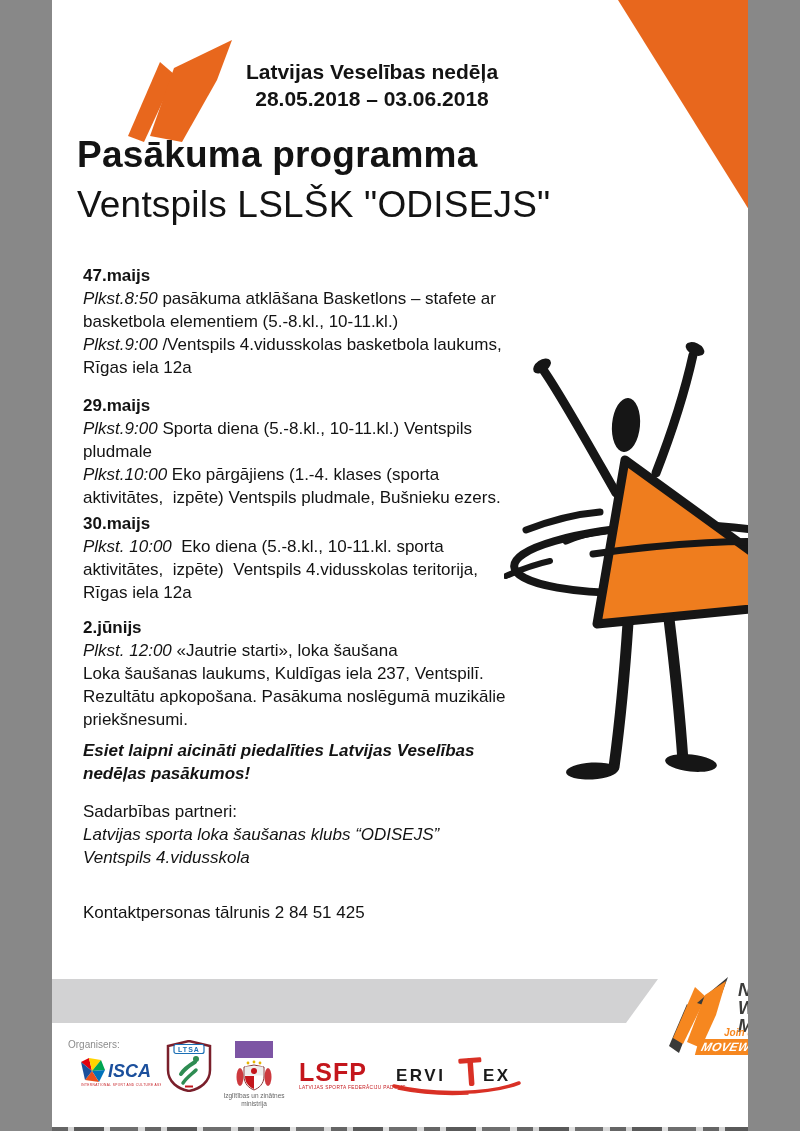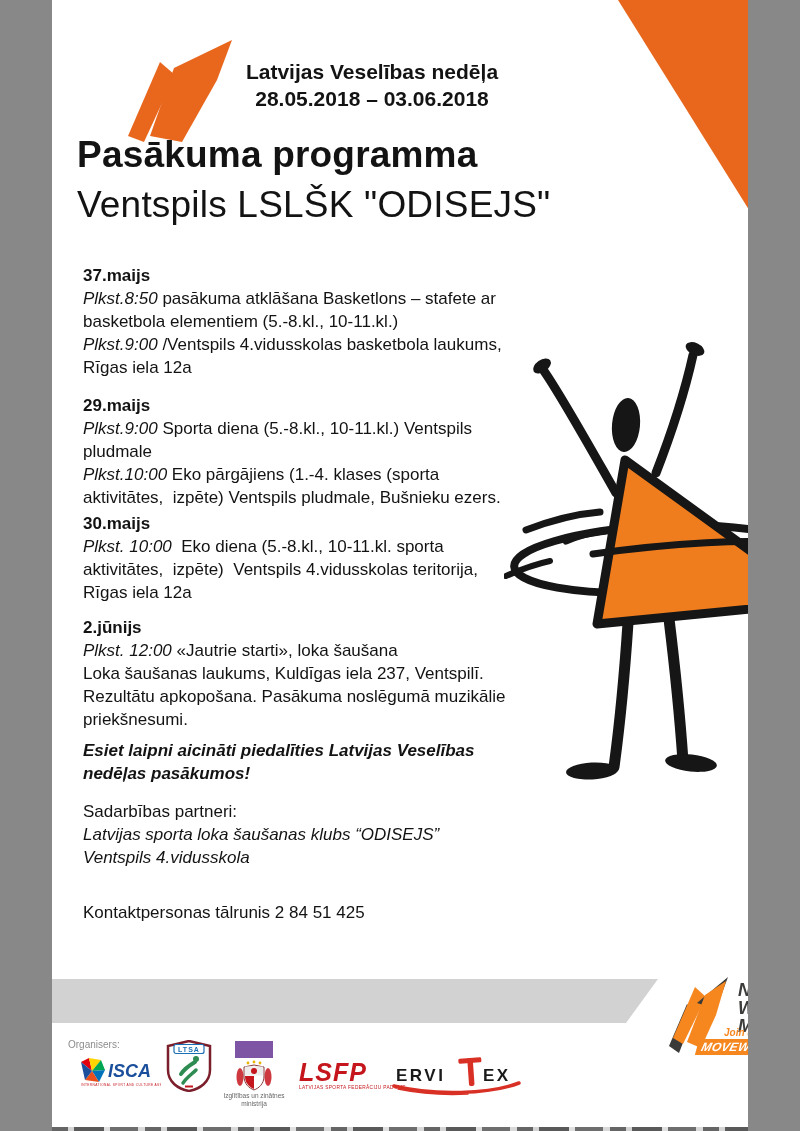--- a/index.html
+++ b/index.html
@@ -55,21 +55,21 @@
   .organisers-label { position:absolute; left:16px; top:1039px; font-size:10px; color:#8C8C8C; }
   .isca-svg { position:absolute; left:27px; top:1055px; }
   .ltsa-svg { position:absolute; left:114px; top:1040px; }
   .ministry-rect { position:absolute; left:183px; top:1041px; width:38px; height:17px; background:#7D55A4; }
   .ministry-arms { position:absolute; left:184px; top:1060px; }
   .ministry-caption {
     position:absolute; left:168px; top:1092px; width:68px; text-align:center;
     font-size:6.5px; line-height:8px; color:#666;
   }
   .lsfp { position:absolute; left:247px; top:1060px; width:110px; }
-  .lsfp-name { font-size:25px; font-weight:bold; font-style:italic; color:#C4161C; letter-spacing:1px; line-height:24px; }
+  .lsfp-name { font-size:25px; font-weight:bold; color:#C4161C; letter-spacing:1px; line-height:24px; }
   .lsfp-caption { font-size:4.8px; color:#C4161C; letter-spacing:.35px; margin-top:1px; }
   .ervitex-svg { position:absolute; left:338px; top:1050px; }
   
   .nwm-mark { position:absolute; left:617px; top:976px; }
   .nwm-text {
     position:absolute; left:686px; top:981px; color:#3C3C3B;
     font-size:18px; font-weight:bold; font-style:italic; line-height:18px; letter-spacing:.3px;
   }
   .nwm-join {
     position:absolute; left:645px; top:1027px; width:104px; text-align:center;
@@ -99,21 +99,21 @@
 
   <div class="header-text">
     <div>Latvijas Veselības nedēļa</div>
     <div>28.05.2018 – 03.06.2018</div>
   </div>
 
   <div class="title1">Pasākuma programma</div>
   <div class="title2">Ventspils LSLŠK "ODISEJS"</div>
 
   <div class="event" style="top:264px">
-    <div class="edate">37.maijs</div>
+    <div class="edate">47.maijs</div>
     <div>
         <div class="tline"><span class="it">Plkst.8:50</span><span> pasākuma atklāšana Basketlons – stafete ar</span></div>
         <div class="tline"><span>basketbola elementiem (5.-8.kl., 10-11.kl.)</span></div>
         <div class="tline"><span class="it">Plkst.9:00</span><span> /Ventspils 4.vidusskolas basketbola laukums,</span></div>
         <div class="tline"><span>Rīgas iela 12a</span></div>
       </div>
   </div>
   <div class="event" style="top:394px">
     <div class="edate">29.maijs</div>
     <div>

